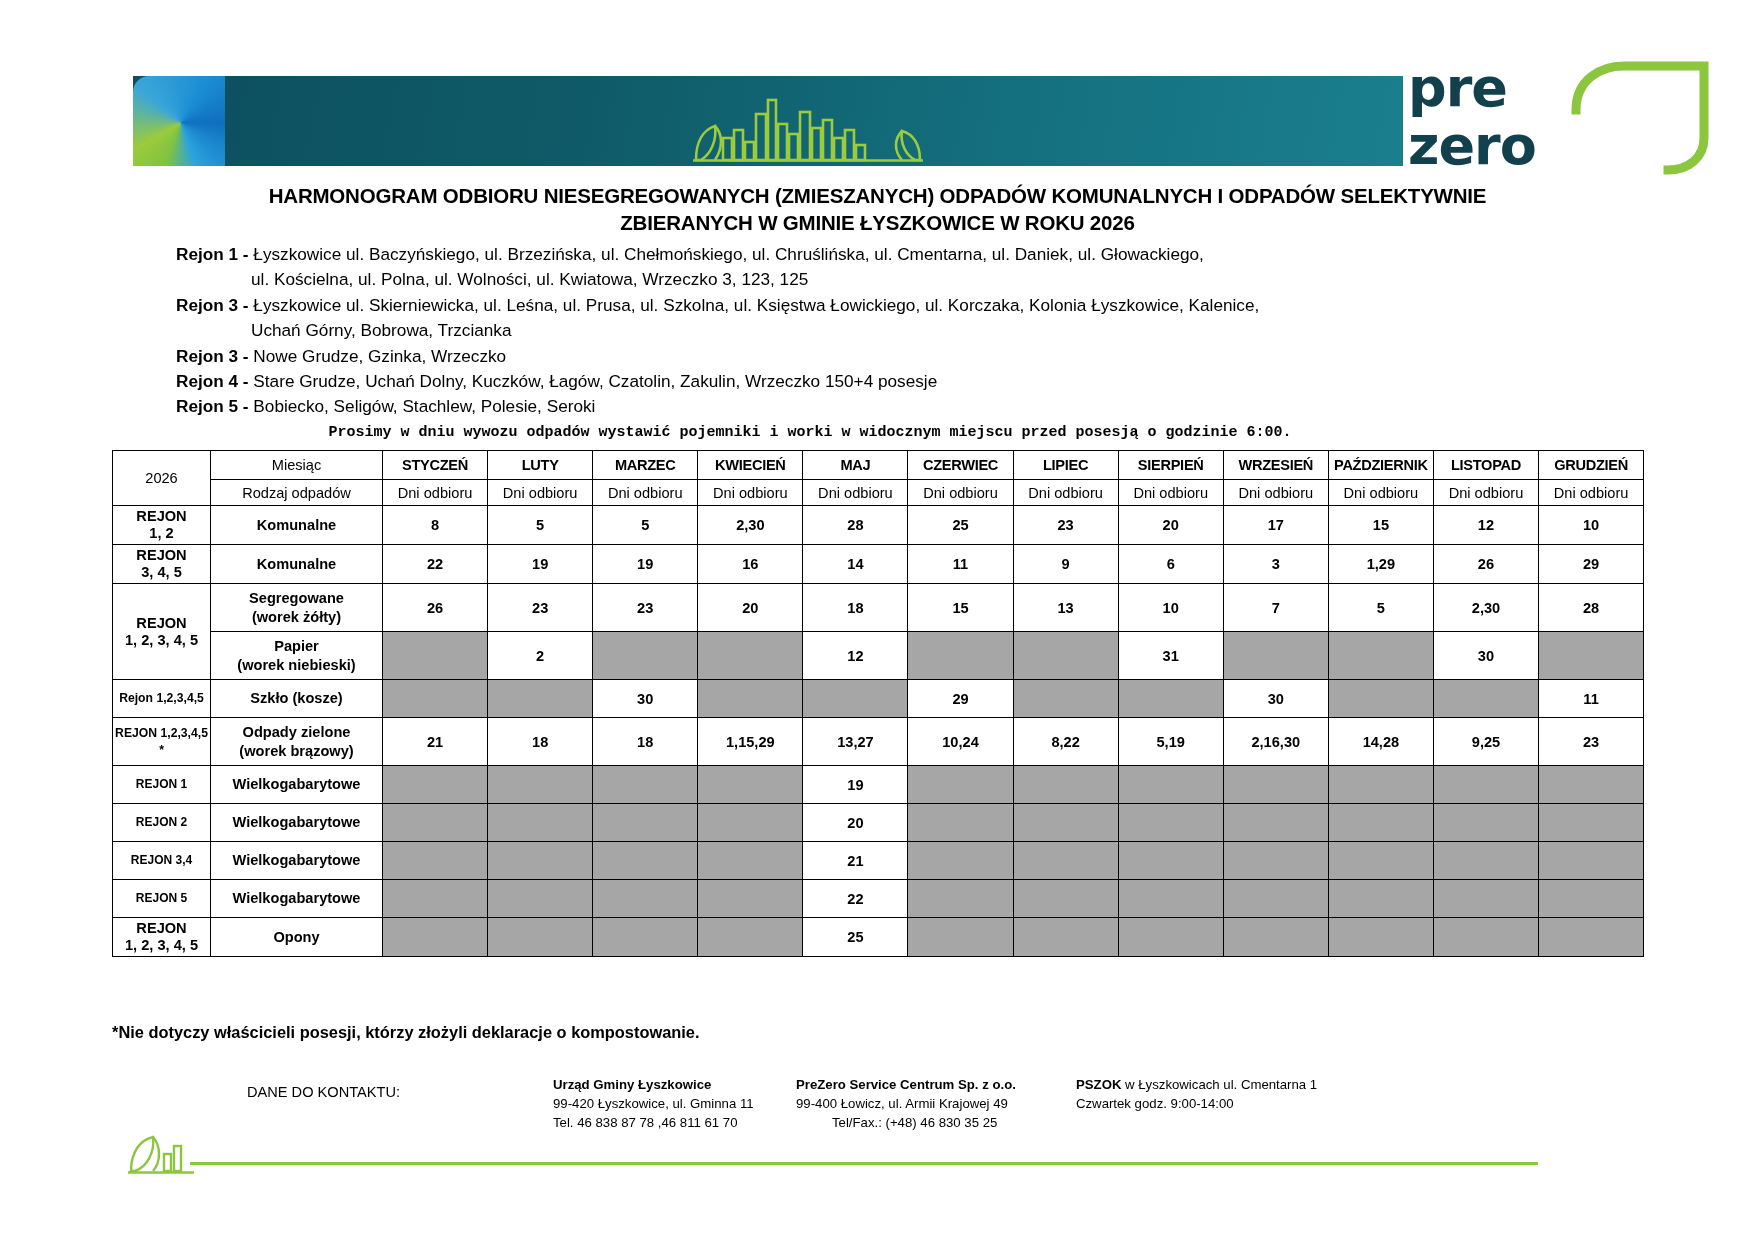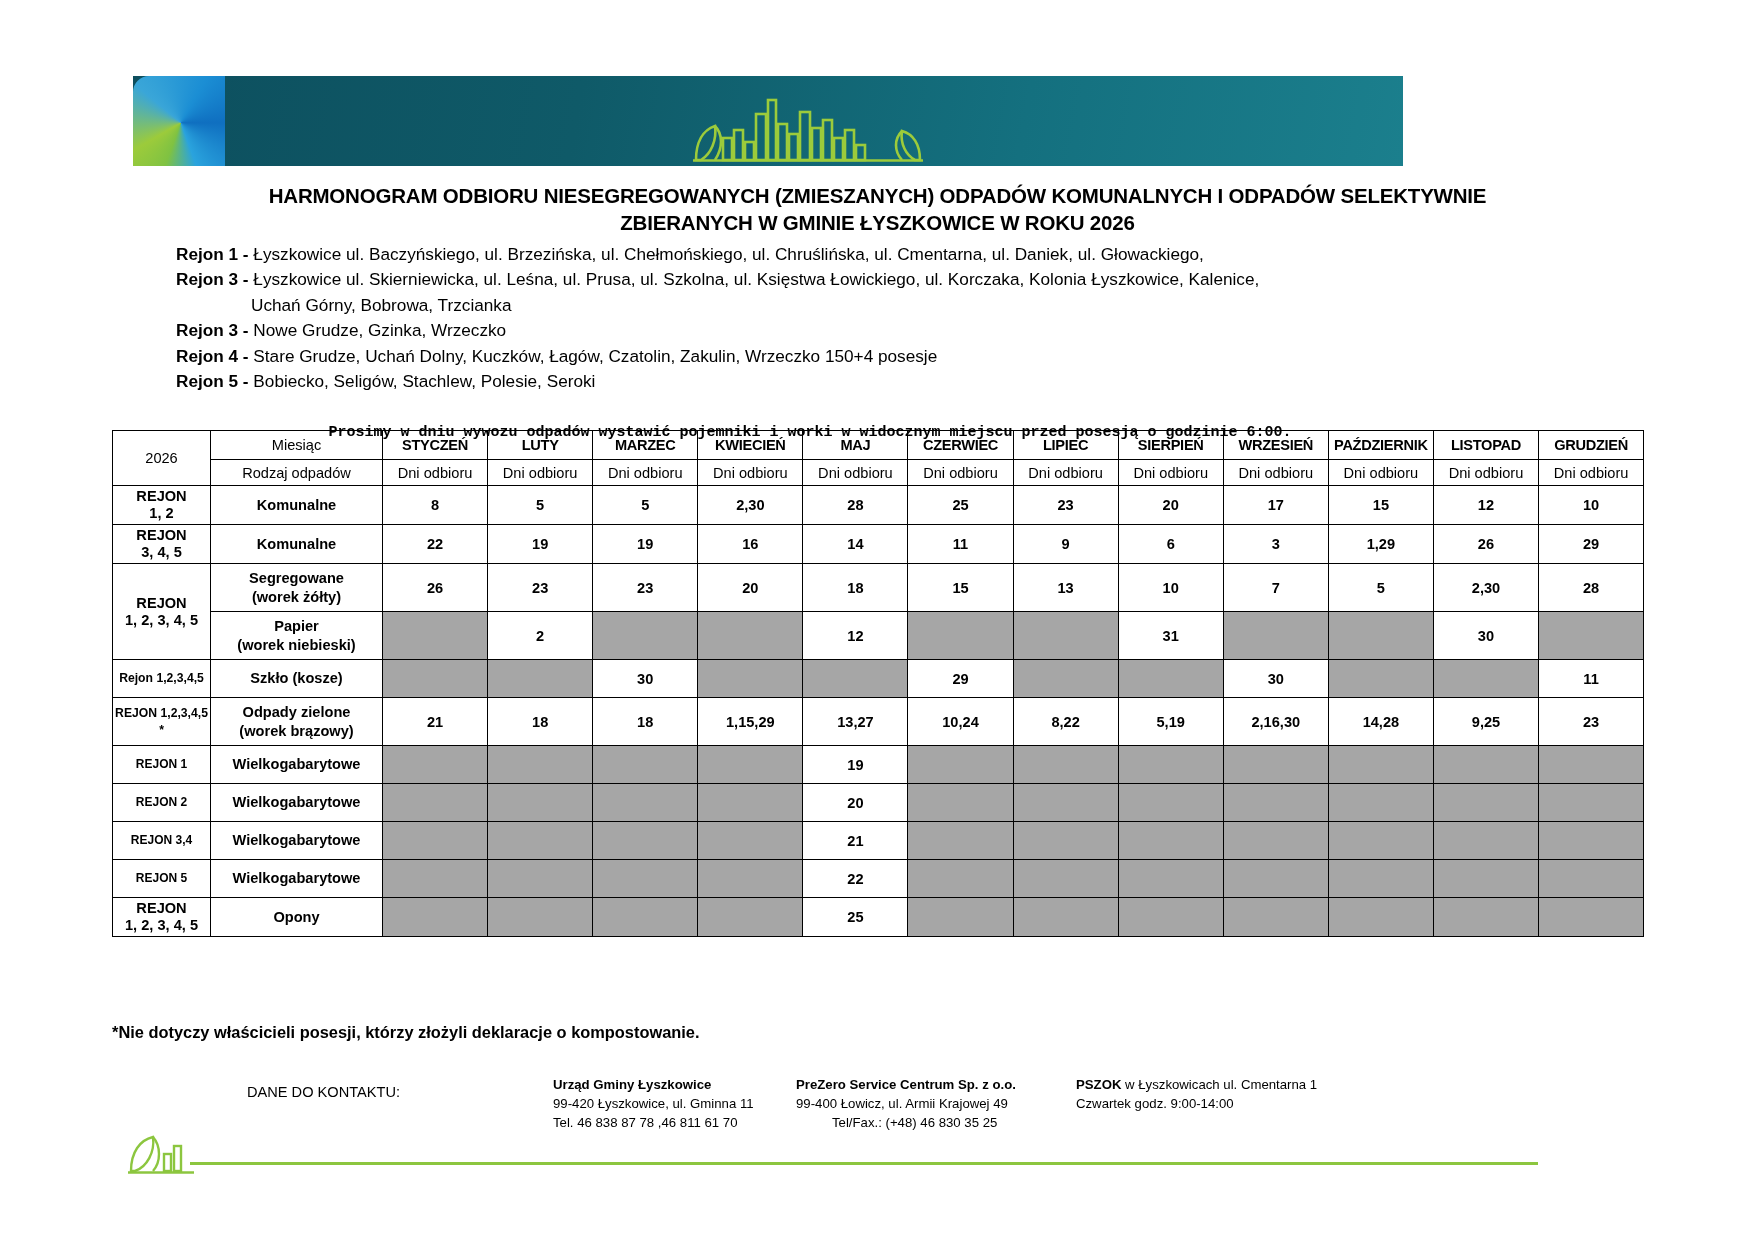--- a/index.html
+++ b/index.html
@@ -78,21 +78,21 @@
     text-align: center;
     font-weight: bold;
     font-size: 15px;
     padding-left: 20px;
     font-family: Liberation Mono, monospace;
   }
 
   
   table.sched {
     position: absolute;
-    left: 112px; top: 430px;
+    left: 112px; top: 450px;
     width: 1531px;
     border-collapse: collapse;
     table-layout: fixed;
   }
   table.sched td, table.sched th {
     border: 1.6px solid #000;
     text-align: center;
     vertical-align: middle;
     padding: 2px 1px;
     font-size: 14.6px;
@@ -198,28 +198,36 @@
       <rect x="130" y="30" width="9" height="40"></rect>
       <rect x="141" y="48" width="9" height="22"></rect>
       <rect x="152" y="40" width="9" height="30"></rect>
       <rect x="163" y="55" width="9" height="15"></rect>
       <path d="M227 70 C227 54,220 44,209 41 C207 54,213 65,222 70 Z"></path>
       <path d="M209 41 C201 49,201 61,209 70"></path>
       <line x1="0" y1="70.5" x2="230" y2="70.5"></line>
     </svg>
   </div>
 
+  <div class="logo-wrap">
+    <svg width="310" height="115" viewBox="0 0 310 115">
+      <text x="0" y="46" font-family="DejaVu Sans, sans-serif" font-size="54" font-weight="bold" fill="#12404c" letter-spacing="-1">pre</text>
+      <text x="0" y="104" font-family="DejaVu Sans, sans-serif" font-size="54" font-weight="bold" fill="#12404c" letter-spacing="-1">zero</text>
+      <path d="M168 50 C168 20,192 6,216 6 L296 6 L296 78 C296 98,280 110,260 110" fill="none" stroke="#8cc63f" stroke-width="9" stroke-linecap="square"></path>
+    </svg>
+  </div>
 
   <div class="doc-title">
     <span>HARMONOGRAM ODBIORU NIESEGREGOWANYCH (ZMIESZANYCH) ODPADÓW KOMUNALNYCH I ODPADÓW SELEKTYWNIE</span>
     <span class="l2">ZBIERANYCH W GMINIE ŁYSZKOWICE W ROKU 2026</span>
   </div>
 
   <div class="regions" id="regions">
       <div class="region-row"><b>Rejon 1 - </b><span>Łyszkowice ul. Baczyńskiego, ul. Brzezińska, ul. Chełmońskiego, ul. Chruślińska, ul. Cmentarna, ul. Daniek, ul. Głowackiego,</span></div>
+      <div class="region-row region-cont"><span>ul. Kościelna, ul. Polna, ul. Wolności, ul. Kwiatowa, Wrzeczko 3, 123, 125</span></div>
       <div class="region-row"><b>Rejon 3 - </b><span>Łyszkowice ul. Skierniewicka, ul. Leśna, ul. Prusa, ul. Szkolna, ul. Księstwa Łowickiego, ul. Korczaka, Kolonia Łyszkowice, Kalenice,</span></div>
       <div class="region-row region-cont"><span>Uchań Górny, Bobrowa, Trzcianka</span></div>
       <div class="region-row"><b>Rejon 3 - </b><span>Nowe Grudze, Gzinka, Wrzeczko</span></div>
       <div class="region-row"><b>Rejon 4 - </b><span>Stare Grudze, Uchań Dolny, Kuczków, Łagów, Czatolin, Zakulin, Wrzeczko 150+4 posesje</span></div>
       <div class="region-row"><b>Rejon 5 - </b><span>Bobiecko, Seligów, Stachlew, Polesie, Seroki</span></div>
     </div>
 
   <div class="notice">Prosimy w dniu wywozu odpadów wystawić pojemniki i worki w widocznym miejscu przed posesją o godzinie 6:00.</div>
 
   <table class="sched">

